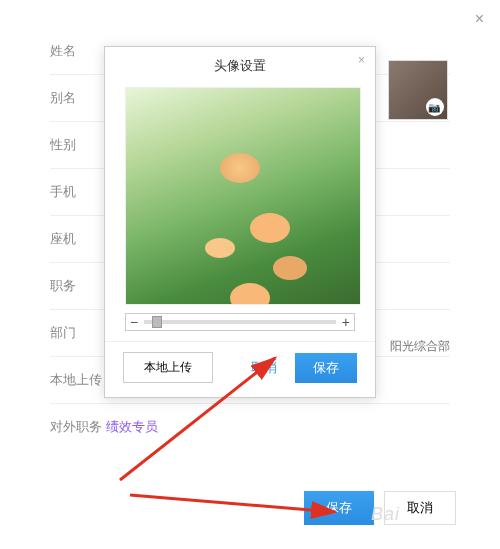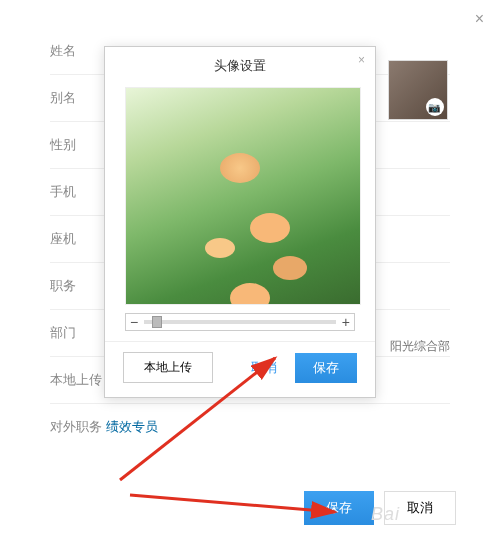--- a/index.html
+++ b/index.html
@@ -4,21 +4,21 @@
   <style>
     * { margin: 0; padding: 0; box-sizing: border-box; font-family: "Microsoft YaHei", sans-serif; }
     body { width: 500px; height: 549px; background: #fff; position: relative; overflow: hidden; }
     
     .header { text-align: center; padding: 16px 0 12px; font-size: 15px; color: #333; position: relative; }
     .close-main { position: absolute; right: 16px; top: 10px; font-size: 16px; color: #999; cursor: pointer; }
     
     .content { padding: 0 50px; }
     .form-row { display: flex; align-items: center; padding: 14px 0; border-bottom: 1px solid #eee; font-size: 13px; color: #888; }
     .form-label { width: 56px; }
-    .form-value { flex: 1; color: #0369a1; }
+    .form-value { flex: 1; color: #8b5cf6; }
     .form-row:last-child { border-bottom: none; }
     
     .avatar-box { position: absolute; right: 52px; top: 60px; width: 60px; height: 60px; }
     .avatar-img { width: 100%; height: 100%; background: linear-gradient(135deg, #8b7a6f, #5a4a3f); border: 1px solid #ddd; }
     .avatar-cam { position: absolute; bottom: 4px; right: 4px; width: 18px; height: 18px; background: #fff; border-radius: 50%; display: flex; align-items: center; justify-content: center; font-size: 10px; }
     
     .footer { position: absolute; bottom: 24px; right: 44px; display: flex; gap: 10px; }
     .btn { padding: 7px 22px; font-size: 13px; border: 1px solid #ddd; background: #fff; cursor: pointer; }
     .btn-primary { background: linear-gradient(#3ca0f0, #2a8de0); color: #fff; border: none; }
     

